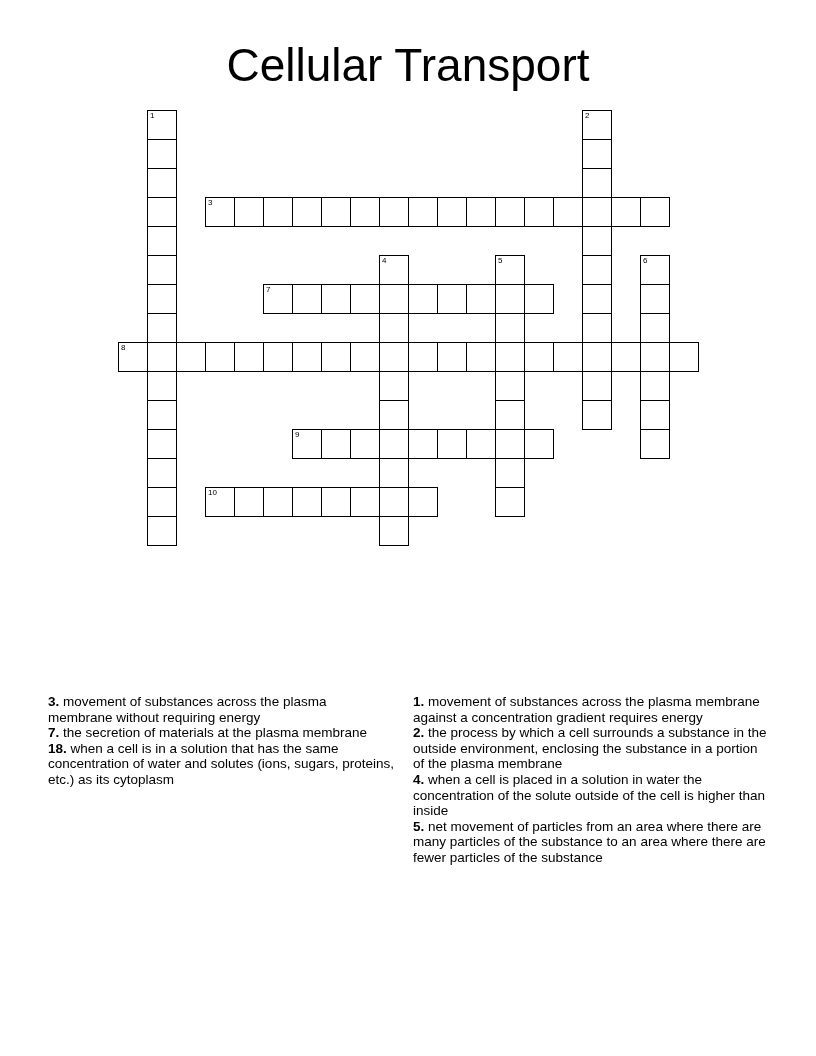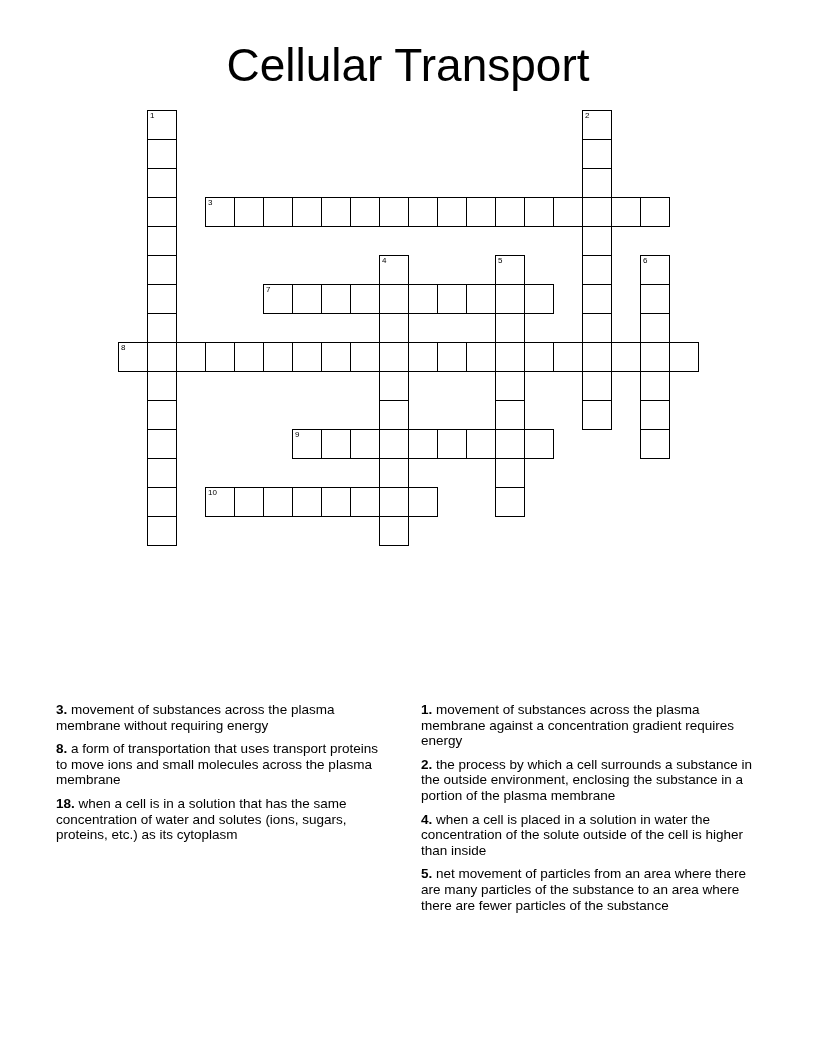--- a/index.html
+++ b/index.html
@@ -45,21 +45,21 @@
   .clue-col { position: absolute; top: 0; }
   .clue-col.across { left: 48px;  width: 346px; }
   .clue-col.down   { left: 413px; width: 356px; }
   .clue-heading {
     font-weight: bold;
     text-decoration: underline;
     font-size: 14px;
     margin: 0 0 3px 0;
   }
   .clue {
-    margin: 8px;
+    margin: 0;
     font-size: 13.5px;
     line-height: 15.6px;
   }
   .clue b { font-weight: bold; }
 </style>
 </head>
 <body>
 
 <div>
 
@@ -189,21 +189,21 @@
       <div class="cell" style="left: 174px; top: 377px;"></div>
       <div class="cell" style="left: 203px; top: 377px;"></div>
       <div class="cell" style="left: 232px; top: 377px;"></div>
       <div class="cell" style="left: 290px; top: 377px;"></div>
     </div>
 
   <div class="clues">
 
     <div class="clue-col across">
       <p class="clue"><b>3.</b> <span>movement of substances across the plasma membrane without requiring energy</span></p>
-      <p class="clue"><b>8.</b> <span>a form of transportation that uses transport proteins to move ions and small molecules across the plasma membrane</span></p>
+      <p class="clue"><b>7.</b> <span>the secretion of materials at the plasma membrane</span></p>
       <p class="clue"><b>18.</b> <span>when a cell is in a solution that has the same concentration of water and solutes (ions, sugars, proteins, etc.) as its cytoplasm</span></p>
     </div>
 
     <div class="clue-col down">
       <p class="clue"><b>1.</b> <span>movement of substances across the plasma membrane against a concentration gradient requires energy</span></p>
       <p class="clue"><b>2.</b> <span>the process by which a cell surrounds a substance in the outside environment, enclosing the substance in a portion of the plasma membrane</span></p>
       <p class="clue"><b>4.</b> <span>when a cell is placed in a solution in water the concentration of the solute outside of the cell is higher than inside</span></p>
       <p class="clue"><b>5.</b> <span>net movement of particles from an area where there are many particles of the substance to an area where there are fewer particles of the substance</span></p>
     </div>
 

